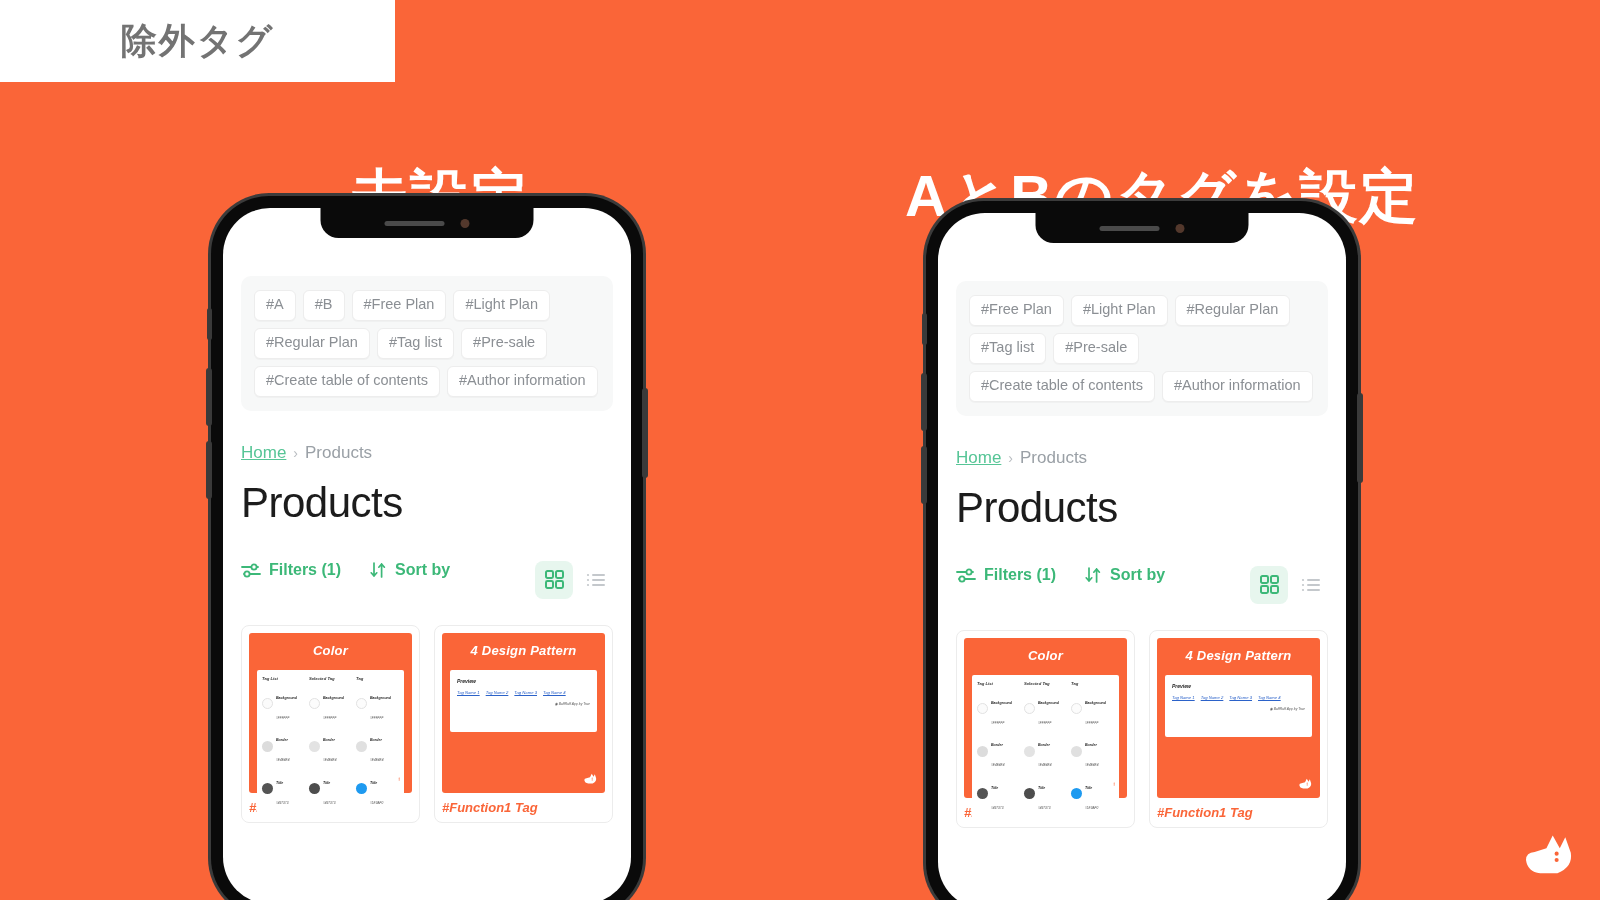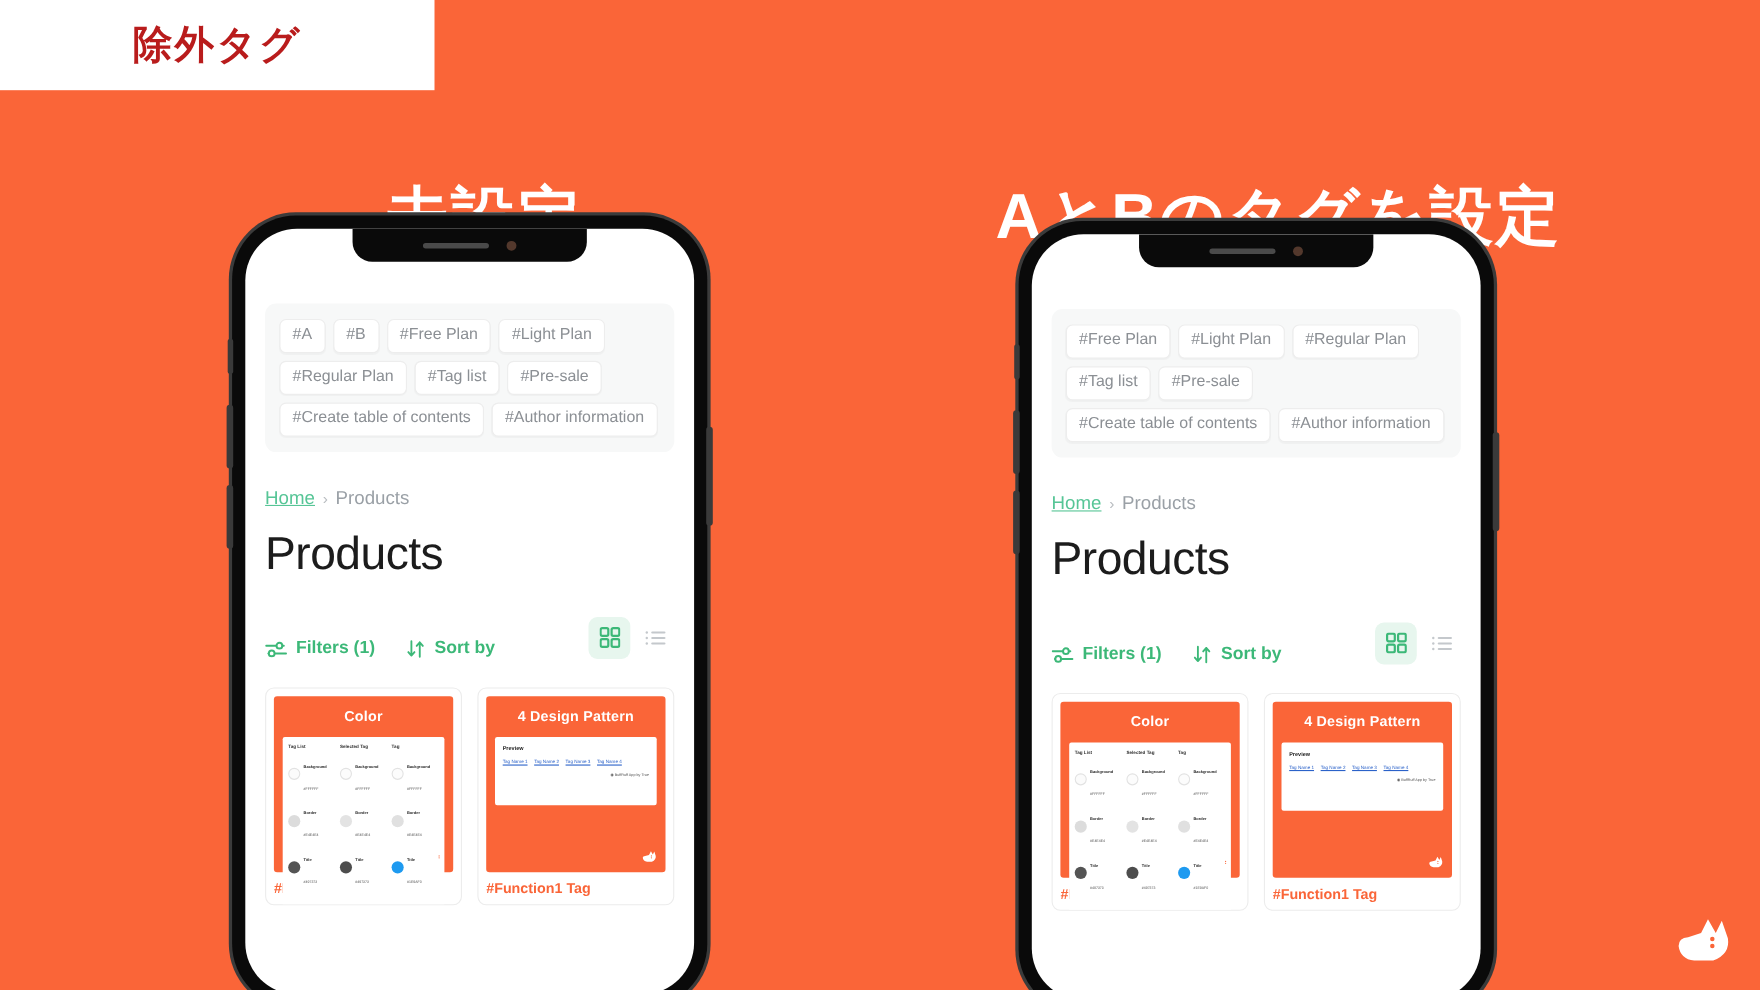--- a/index.html
+++ b/index.html
@@ -11,21 +11,21 @@
   body { background: #FA6538; position: relative; }
 
   
   .banner {
     position: absolute; left: 0; top: 0;
     width: 395px; height: 82px;
     background: #ffffff;
     display: flex; align-items: center; justify-content: center;
   }
   .banner-text {
-    color: #b91c1c;
+    color: #737373;
     font-size: 36px;
     font-weight: 700;
     letter-spacing: 2px;
   }
 
   
   .heading {
     position: absolute;
     color: #ffffff;
     font-size: 58px;
@@ -129,21 +129,21 @@
     margin-top: 16px;
     font-size: 42px;
     font-weight: 400;
     color: #1c1c1c;
     letter-spacing: -0.5px;
   }
 
   
   .toolbar {
     margin-top: 34px;
-    display: flex; align-items: flex-end;
+    display: flex; align-items: flex-start;
   }
   .tool-btn {
     display: flex; align-items: center; gap: 8px;
     color: #3cb878;
     font-size: 16px; font-weight: 700;
   }
   .tool-btn + .tool-btn { margin-left: 28px; }
   .view-toggle {
     margin-left: auto;
     display: flex; align-items: center; gap: 6px;
@@ -164,20 +164,21 @@
     margin-top: 26px;
     display: flex; gap: 14px;
   }
   .card {
     flex: 1;
     background: #ffffff;
     border: 1px solid #ececec;
     border-radius: 8px;
     padding: 7px;
     overflow: hidden;
+    font-style: italic;
   }
   .thumb {
     background: #FA6538;
     border-radius: 3px;
     height: 160px;
     padding: 10px 8px;
     position: relative;
   }
   .thumb-title {
     color: #ffffff;

